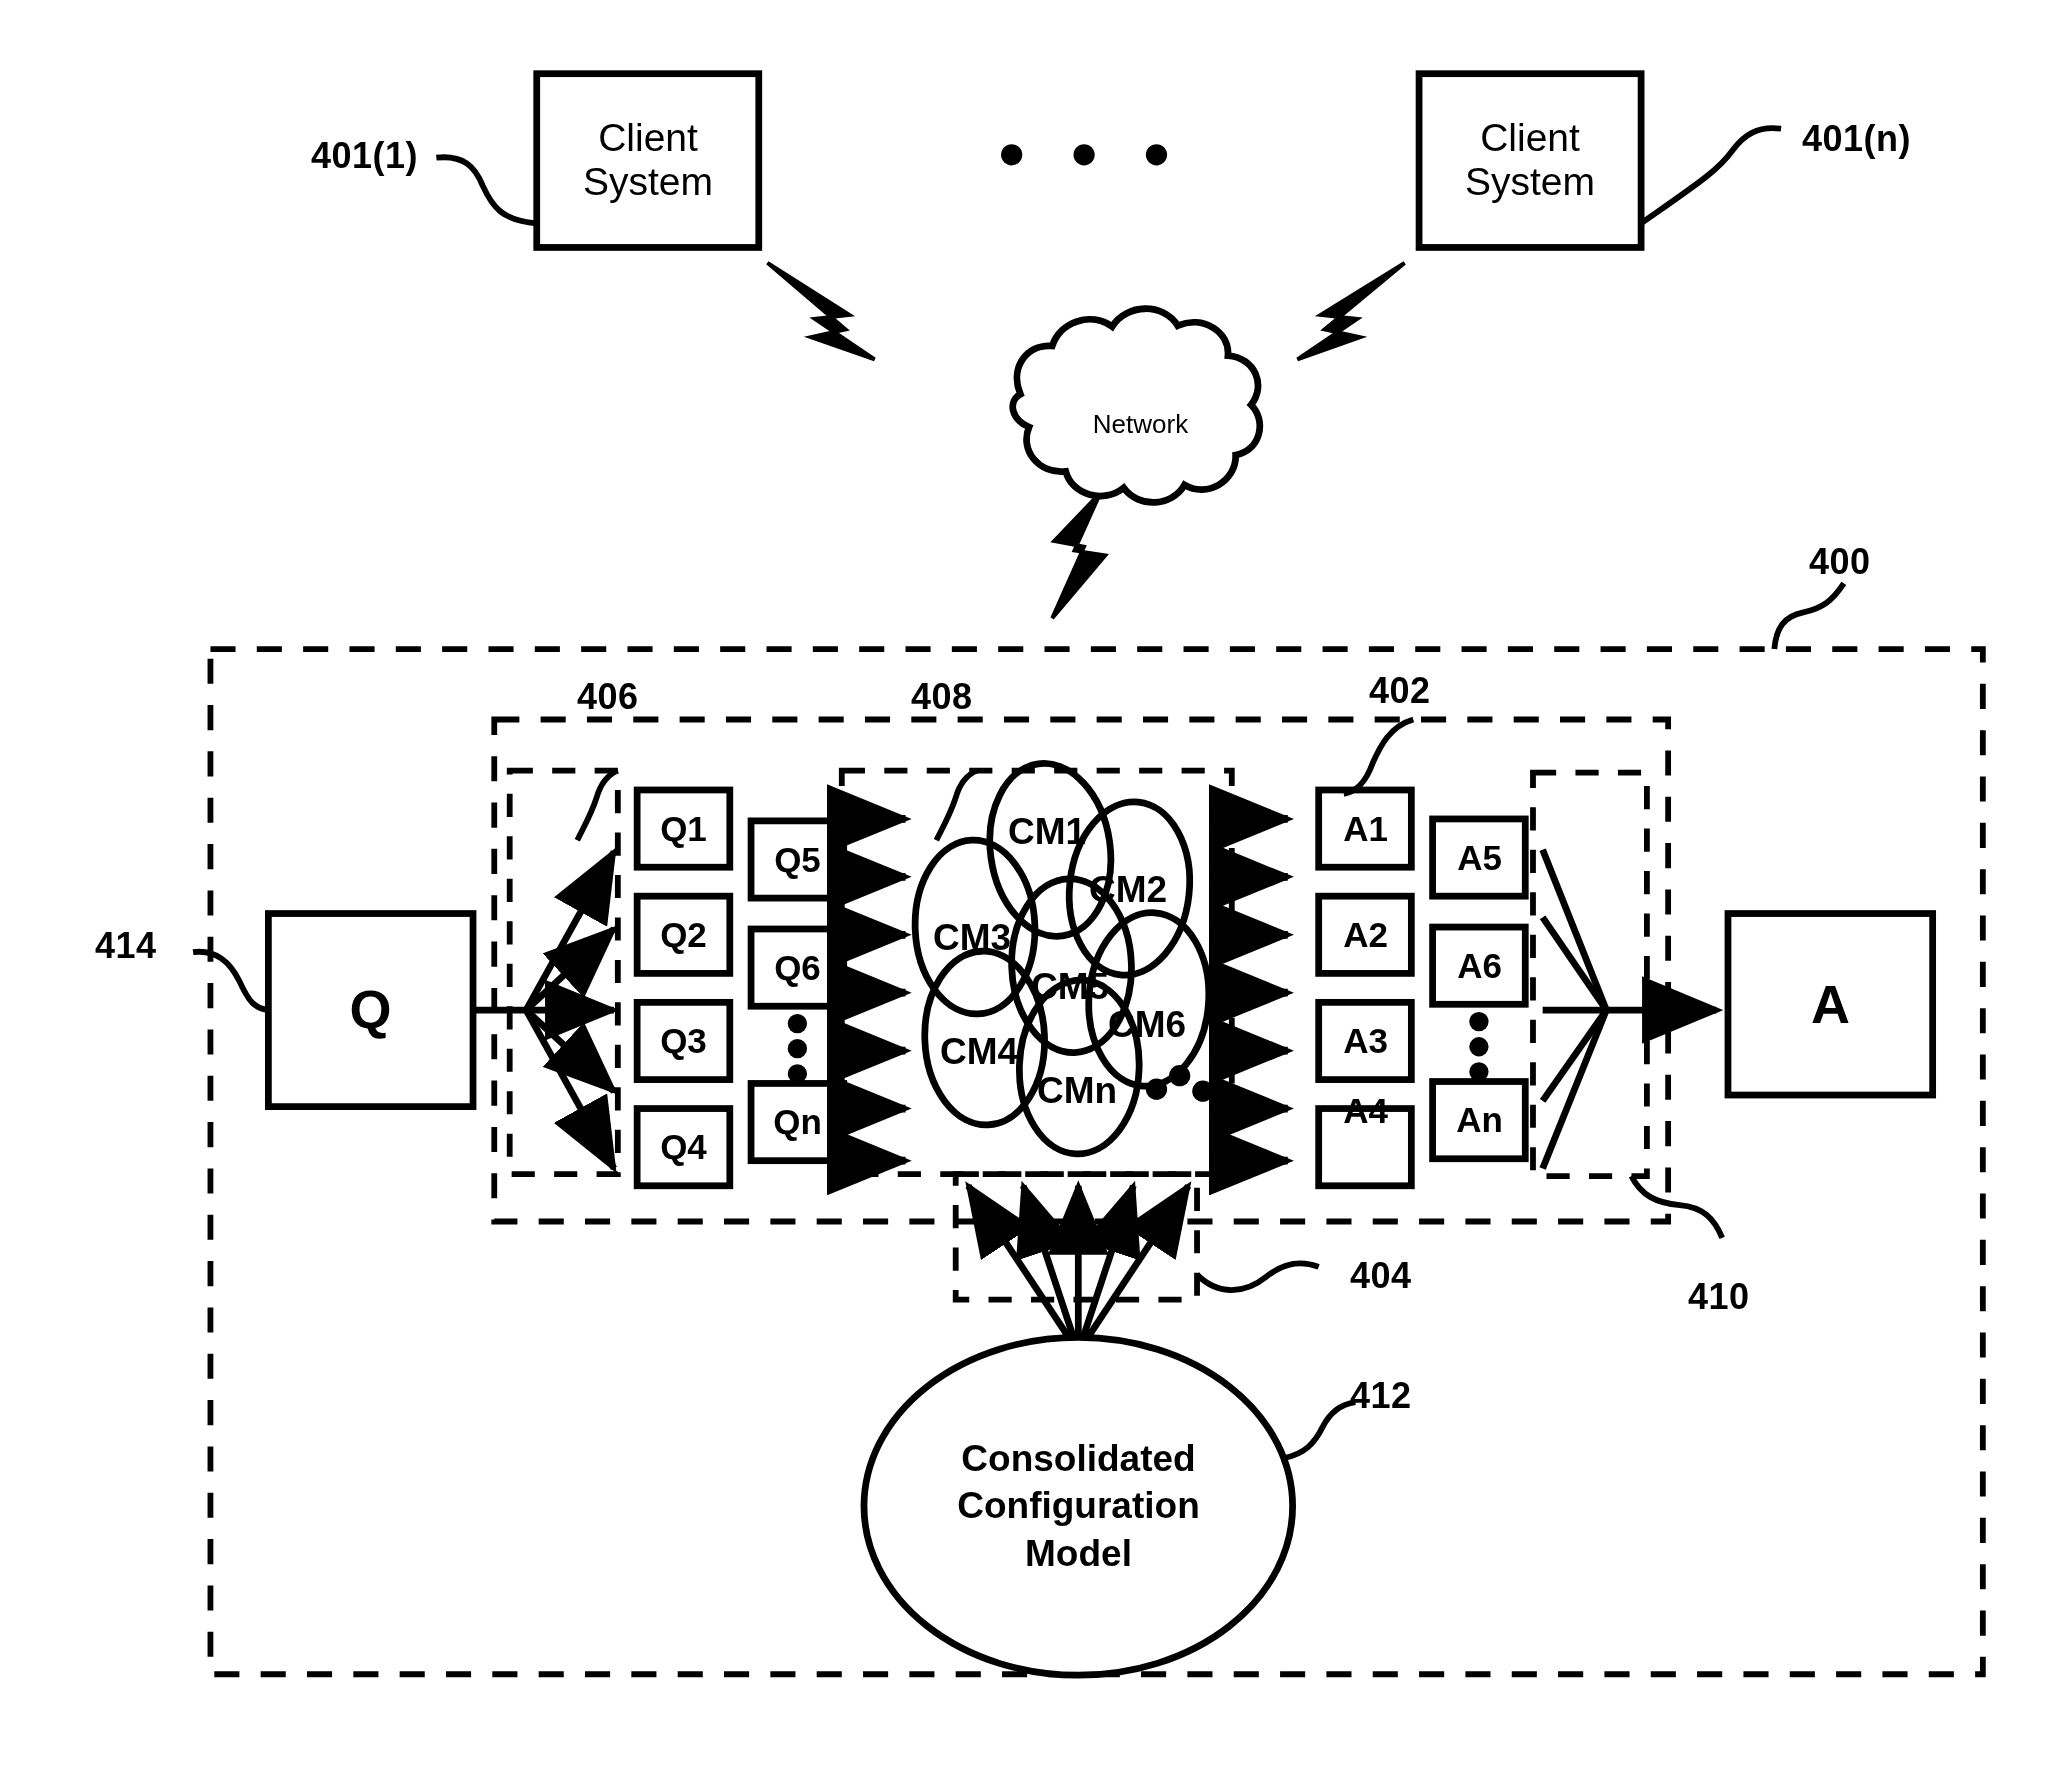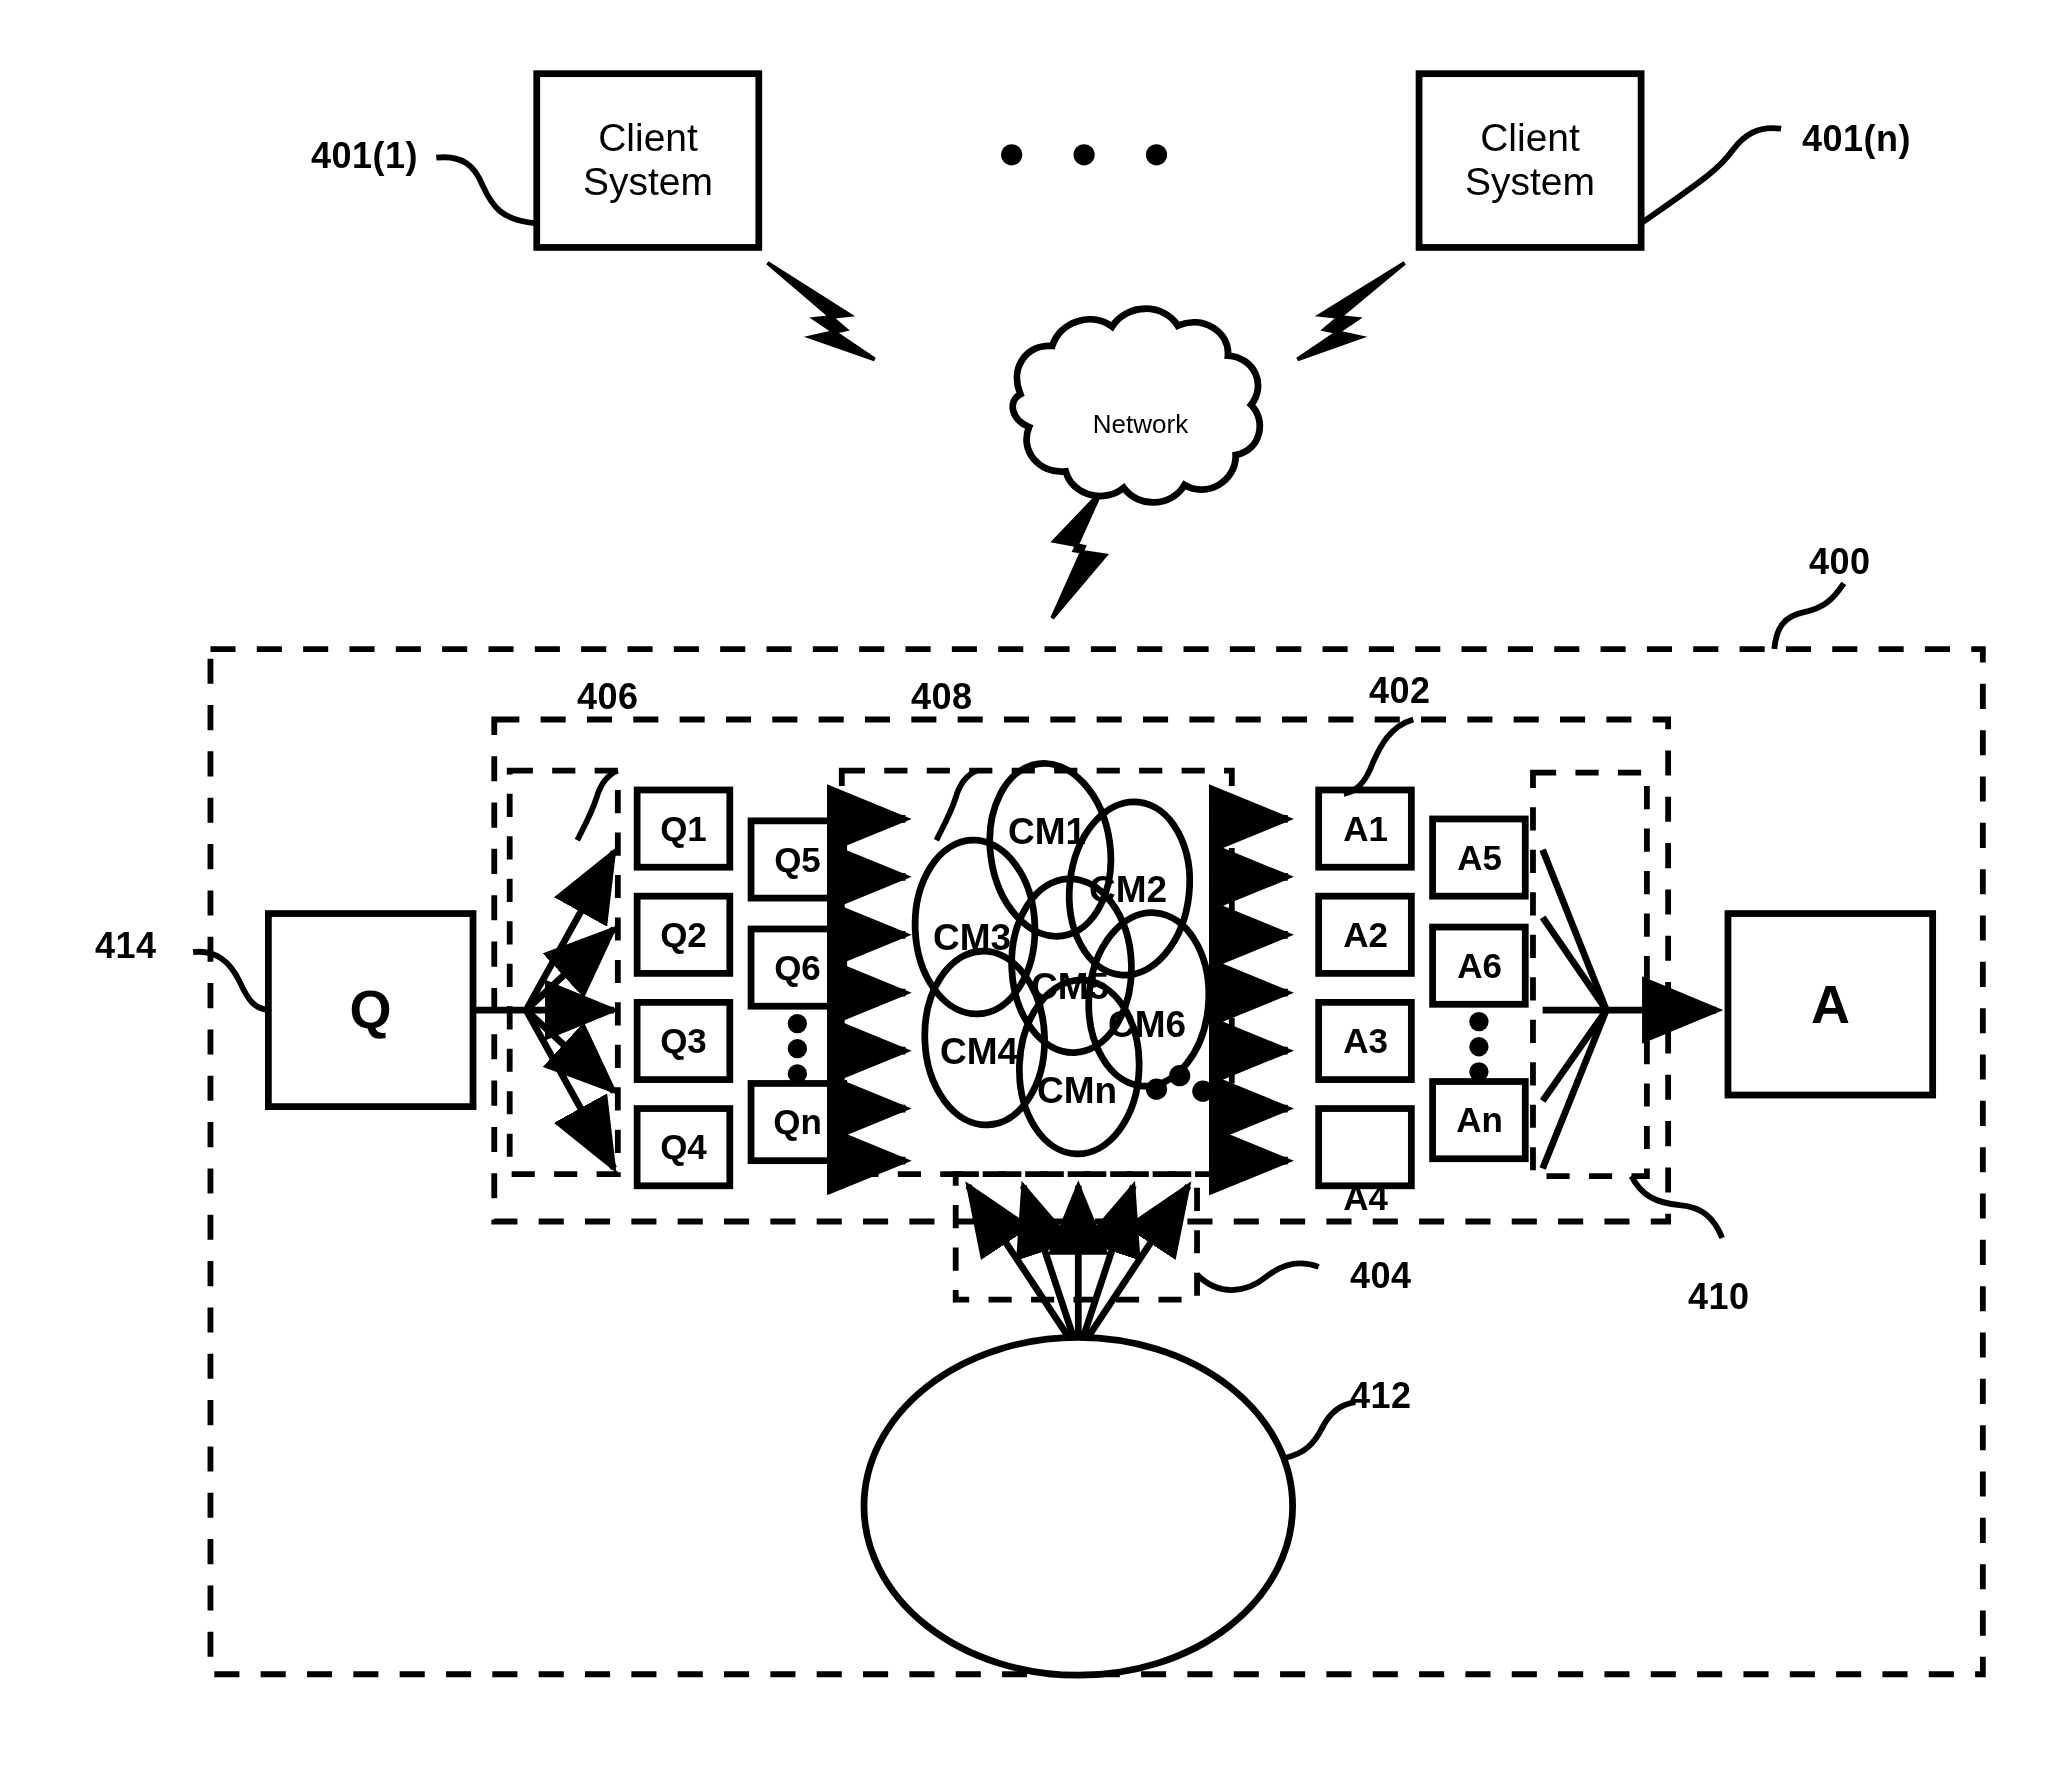--- a/index.html
+++ b/index.html
@@ -218,29 +218,34 @@
   <div class="boxtxt small" style="left:637px;top:1002px;width:93px;height:77px;">Q3</div>
   <div class="boxtxt small" style="left:637px;top:1108px;width:93px;height:77px;">Q4</div>
 
   <div class="boxtxt small" style="left:751px;top:821px;width:93px;height:77px;">Q5</div>
   <div class="boxtxt small" style="left:751px;top:929px;width:93px;height:77px;">Q6</div>
   <div class="boxtxt small" style="left:751px;top:1083px;width:93px;height:77px;">Qn</div>
 
   <div class="boxtxt small" style="left:1319px;top:790px;width:93px;height:77px;">A1</div>
   <div class="boxtxt small" style="left:1319px;top:896px;width:93px;height:77px;">A2</div>
   <div class="boxtxt small" style="left:1319px;top:1002px;width:93px;height:77px;">A3</div>
-  <div class="boxtxt small" style="left:1319px;top:1159px;width:93px;height:77px;">A4</div>
+  <div class="boxtxt small" style="left:1319px;top:1072px;width:93px;height:77px;">A4</div>
 
   <div class="boxtxt small" style="left:1433px;top:819px;width:93px;height:77px;">A5</div>
   <div class="boxtxt small" style="left:1433px;top:927px;width:93px;height:77px;">A6</div>
   <div class="boxtxt small" style="left:1433px;top:1081px;width:93px;height:77px;">An</div>
 
   <div class="cmtxt" style="left:1008px;top:811px;">CM1</div>
   <div class="cmtxt" style="left:1089px;top:869px;">CM2</div>
   <div class="cmtxt" style="left:933px;top:917px;">CM3</div>
   <div class="cmtxt" style="left:940px;top:1031px;">CM4</div>
   <div class="cmtxt" style="left:1031px;top:966px;">CM5</div>
   <div class="cmtxt" style="left:1108px;top:1004px;">CM6</div>
   <div class="cmtxt" style="left:1037px;top:1070px;">CMn</div>
 
+  <div class="boxtxt ccm" style="left:864px;top:1421px;width:429px;height:170px;flex-direction:column;">
+    <span>Consolidated</span>
+    <span>Configuration</span>
+    <span>Model</span>
+  </div>
 
 </div>
 
 
 </body></html>

